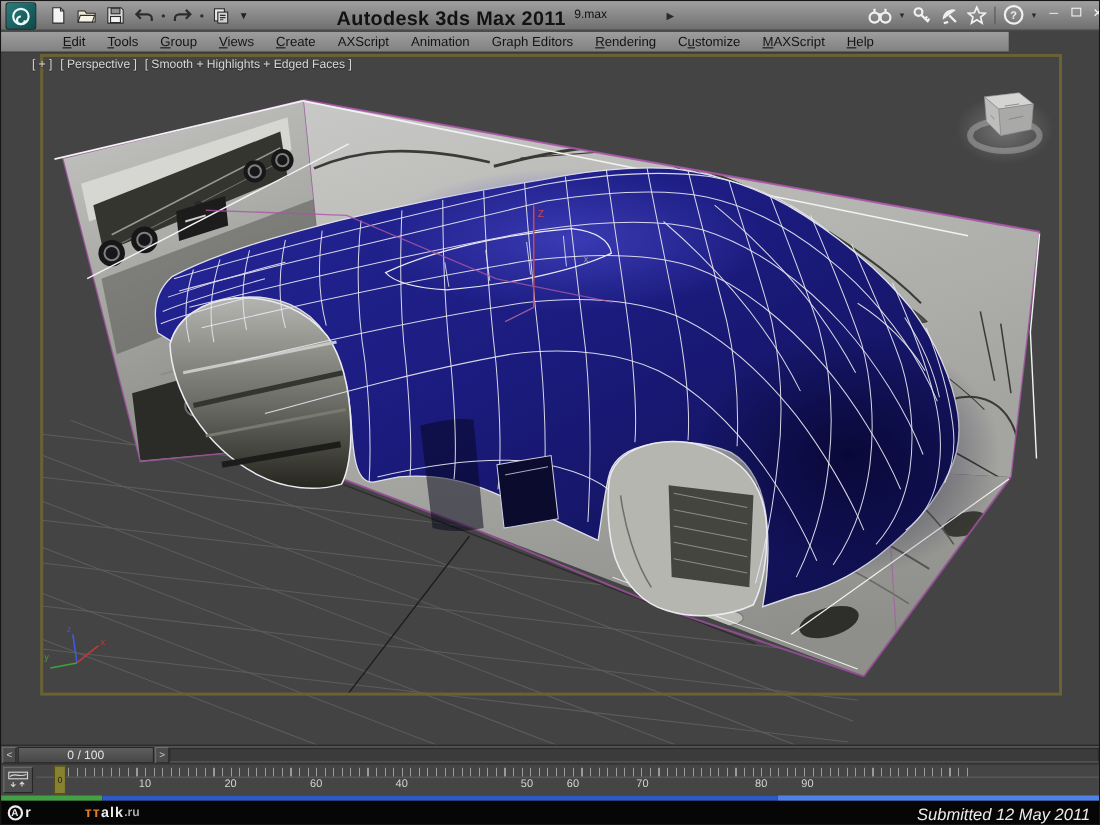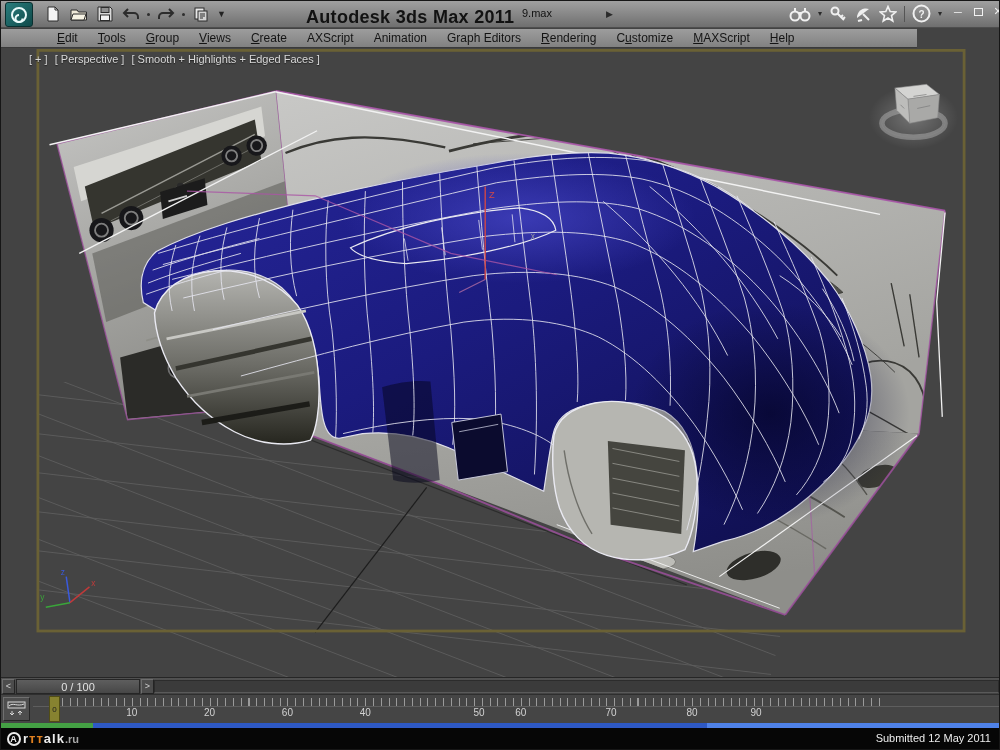--- a/index.html
+++ b/index.html
@@ -60,23 +60,23 @@
     border-top:1px solid #5c5c5c;border-left:1px solid #5c5c5c;color:#cfcfcf;font-size:11px;
     display:flex;align-items:center;justify-content:center;cursor:default;}
   
   .progress{position:absolute;left:0;top:722px;width:1000px;height:5px;background:#111;}
   .progress .seg{position:absolute;top:0;height:5px;}
   .wmbar{position:absolute;left:0;top:727px;width:1000px;height:23px;background:#060606;}
   .wmlogo{position:absolute;left:6px;top:3px;display:flex;align-items:center;font-weight:bold;
     font-size:13px;color:#ececec;letter-spacing:1px;}
   .wmlogo .circ{width:14px;height:14px;border:2px solid #ececec;border-radius:50%;font-size:9px;
     display:flex;align-items:center;justify-content:center;margin-right:2px;color:#ececec;}
-  .wmlogo .or{color:#e07f1f;}
+  .wmlogo .or{color:#e07f1f;margin-left:48px;}
   .wmlogo .tld{color:#a8a8a8;font-size:11px;letter-spacing:0;}
-  .submitted{position:absolute;right:8px;top:731px;font-size:11px;color:#ececec;}
+  .submitted{position:absolute;right:8px;top:731px;font-size:15px;color:#ececec;font-style:italic;}
   svg text{font-family:"Liberation Sans",sans-serif;}
 </style>
 </head>
 <body>
 
 <div class="app">
 
   <div class="titlebar">
     <div class="applogo">
       <svg width="20" height="20" viewBox="0 0 20 20">
@@ -460,23 +460,23 @@
     </div>
     <div class="ticks"></div>
     <div class="ruler-base"></div>
     <div class="frame-marker">0</div>
   <span class="tick-label" style="left: 130.8px;">10</span>
       <span class="tick-label" style="left: 208.6px;">20</span>
       <span class="tick-label" style="left: 286.4px;">60</span>
       <span class="tick-label" style="left: 364.2px;">40</span>
       <span class="tick-label" style="left: 442px; margin-left: 36px;">50</span>
       <span class="tick-label" style="left: 519.8px;">60</span>
-      <span class="tick-label" style="left: 610px;">70</span>
+      <span class="tick-label" style="left: 583px;">70</span>
       <span class="tick-label" style="left: 691px;">80</span>
-      <span class="tick-label" style="left: 755px;">90</span>
+      <span class="tick-label" style="left: 733px;">90</span>
       <span class="tick-label" style="left: 831px; margin-top: 29px;">100</span>
     </div>
 
 
   <div class="progress">
     <div class="seg" style="left:0;width:92px;background:#44a044"></div>
     <div class="seg" style="left:92px;width:614px;background:#2e59c4"></div>
     <div class="seg" style="left:706px;width:294px;background:#4f82e8"></div>
   </div>
 

